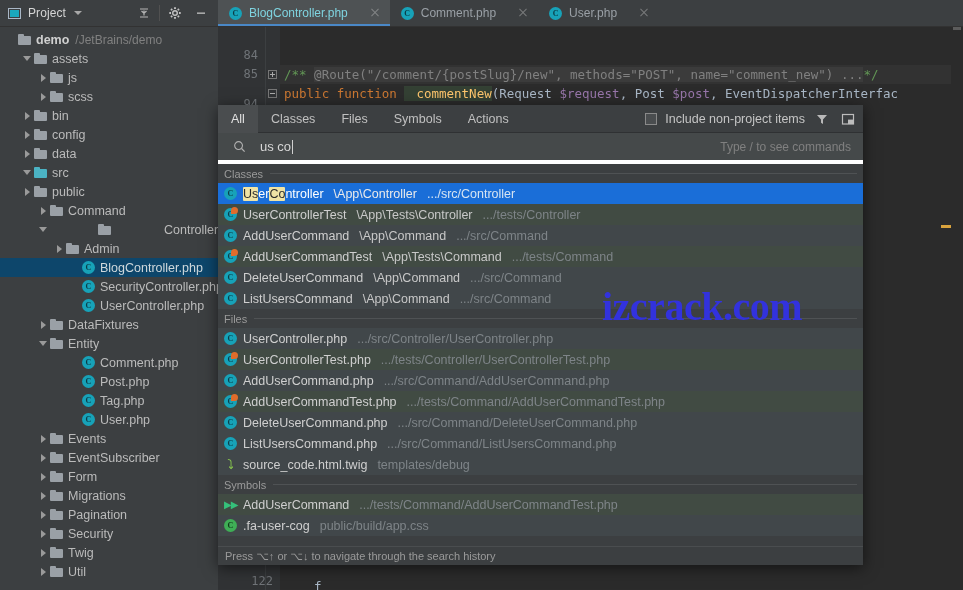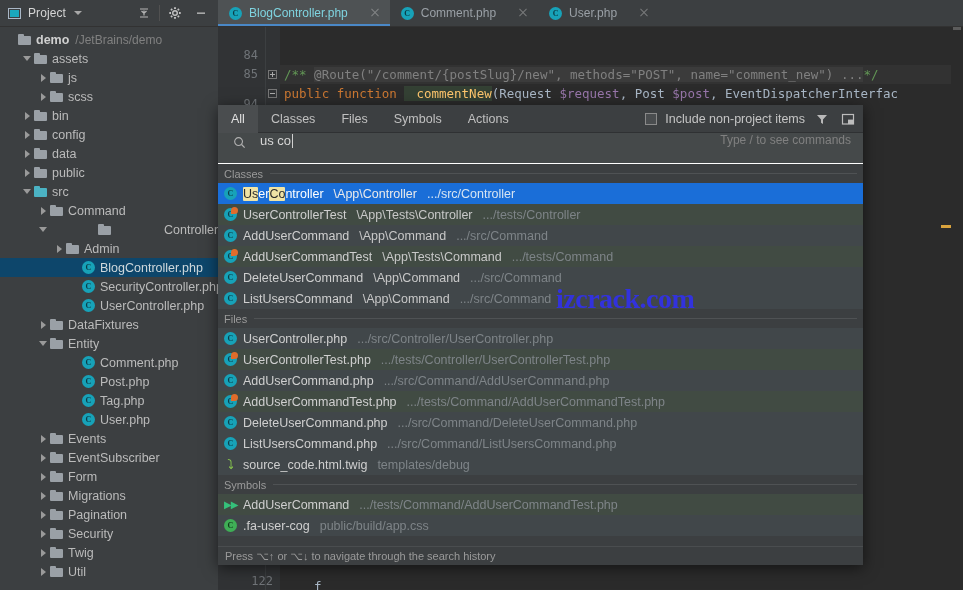--- a/index.html
+++ b/index.html
@@ -162,22 +162,22 @@
   }
   .ptab.active { background:#4a4d4f; color:#e0e0e0; }
   #np-wrap { margin-left:auto; display:flex; align-items:center; gap:8px; }
   .chk {
     width:12px;height:12px;border:1px solid #8a8a8a;background:#4a4d4f;flex:none;
   }
   #np-label{font-size:12.5px;color:#c5c5c5;}
   .icon-btn{width:18px;height:18px;display:flex;align-items:center;justify-content:center;}
 
   #search-row {
-    height:31px; display:flex; background:#45494a;
-    border-bottom:1px solid #ffffff; padding:0 12px;
+    height:31px; display:flex; align-items:center; background:#45494a;
+    border-bottom:4px solid #ffffff; padding:0 12px;
   }
   #search-input-txt{
     font-size:13px;color:#d6d6d6; margin-left:12px; position:relative;
   }
   .caret-blink{
     display:inline-block;width:1px;height:14px;background:#d0d0d0;
     vertical-align:-3px;margin-left:1px;
   }
   #search-hint{ margin-left:auto; font-size:12px; color:#808080; }
 
@@ -222,22 +222,22 @@
   .ic-sym{color:#35c07a;font-size:10px;line-height:13px;letter-spacing:-1px;}
 
   #popup-footer{
     height:19px; display:flex;align-items:center; padding-left:7px;
     background:#3c3f41; border-top:1px solid #4a4d4f;
     font-size:11px; color:#9a9a9a;
   }
 
   
   #watermark {
-    position:absolute; left:556px; top:283px;
-    font-family:"Liberation Serif", serif; font-size:28px; font-weight:bold;
+    position:absolute; left:602px; top:283px;
+    font-family:"Liberation Serif", serif; font-size:40px; font-weight:bold;
     color:#3232dd; letter-spacing:-.5px; pointer-events:none;
   }
 </style>
 </head>
 <body>
 
 <div id="app">
 
   <div id="project-panel">
     <div id="project-header">
@@ -302,28 +302,28 @@
           <span class="arrow closed"></span>
           <span class="folder-ico"></span>
           <span class="tlabel">config</span>
         </div>
         <div class="trow" style="padding-left: 22px;">
           <span class="arrow closed"></span>
           <span class="folder-ico"></span>
           <span class="tlabel">data</span>
         </div>
         <div class="trow" style="padding-left: 22px;">
-          <span class="arrow closed"></span>
-          <span class="folder-ico"></span>
-          <span class="tlabel">public</span>
-        </div>
-        <div class="trow" style="padding-left: 22px;">
           <span class="arrow open"></span>
           <span class="folder-ico src"></span>
           <span class="tlabel">src</span>
+        </div>
+        <div class="trow" style="padding-left: 22px;">
+          <span class="arrow closed"></span>
+          <span class="folder-ico"></span>
+          <span class="tlabel">public</span>
         </div>
         <div class="trow" style="padding-left: 38px;">
           <span class="arrow closed"></span>
           <span class="folder-ico"></span>
           <span class="tlabel">Command</span>
         </div>
         <div class="trow" style="padding-left: 38px; gap: 48px;">
           <span class="arrow open"></span>
           <span class="folder-ico"></span>
           <span class="tlabel">Controller</span>

